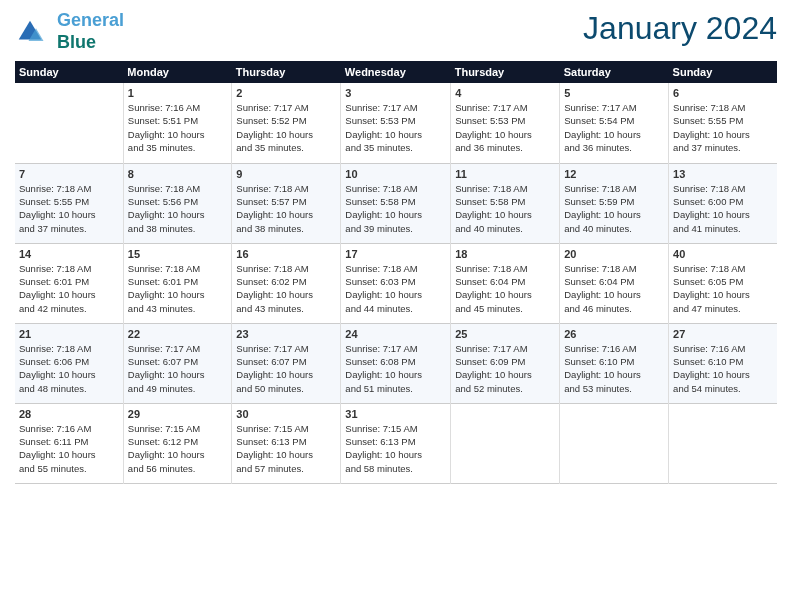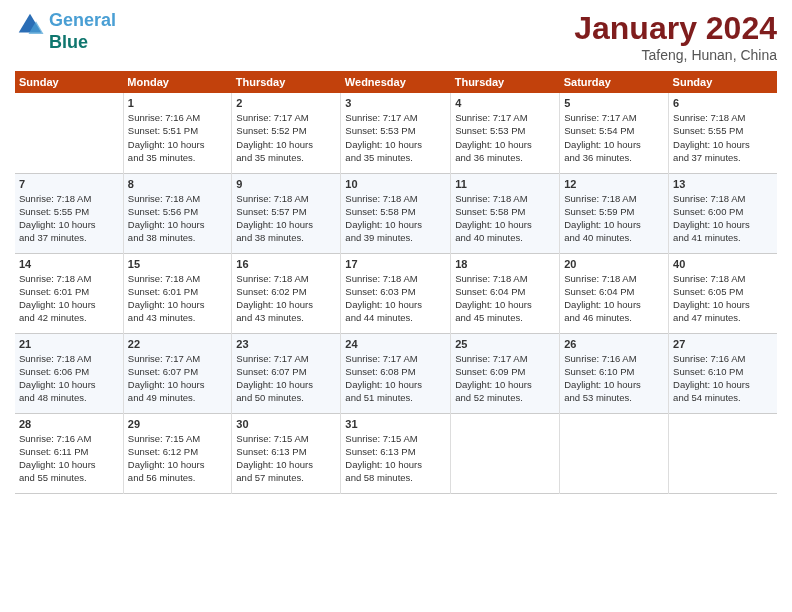--- a/index.html
+++ b/index.html
@@ -15,55 +15,56 @@
       padding: 10px 15px;
     }
     .header {
       display: flex;
       justify-content: space-between;
       align-items: flex-start;
       margin-bottom: 8px;
     }
     .logo {
       display: flex;
-      align-items: flex-start;
+      align-items: center;
+      gap: 8px;
     }
     .logo-text {
       font-size: 18px;
       font-weight: bold;
       color: #1a3a5c;
       line-height: 1.2;
     }
     .logo-text span {
       color: #4a9fd4;
     }
     .logo-icon {
       width: 30px;
       height: 30px;
       margin-right: 4px;
     }
     .title-block {
       text-align: right;
     }
     .month-title {
       font-size: 32px;
-      font-weight: bold;
-      color: #7f1d1d;
+      font-weight: normal;
+      color: #0c4a6e;
     }
     .subtitle {
       font-size: 14px;
       color: #555;
     }
     table {
       width: 100%;
       border-collapse: collapse;
       font-size: 10px;
     }
     thead tr th {
-      background-color: #c2410c;
+      background-color: #0f172a;
       color: #fff;
       padding: 5px 4px;
       text-align: left;
       font-size: 11px;
       font-weight: bold;
     }
     tbody tr {
       border-bottom: 1px solid #ccc;
     }
     tbody tr:nth-child(even) {
@@ -101,21 +102,20 @@
         <polygon points="20,5 35,30 5,30" fill="#2a6db5"></polygon>
         <polygon points="28,15 38,32 18,32" fill="#4a9fd4" opacity="0.7"></polygon>
       </svg>
       <div class="logo-text">
         <div><span>General</span></div>
         <div style="color:#0f766e">Blue</div>
       </div>
     </div>
     <div class="title-block">
       <div class="month-title">January 2024</div>
-      <div class="subtitle">Tafeng, Hunan, China</div>
     </div>
   </div>
 
   <table>
     <thead>
       <tr>
 
       <th>Sunday</th>
           <th>Monday</th>
           <th>Thursday</th>

